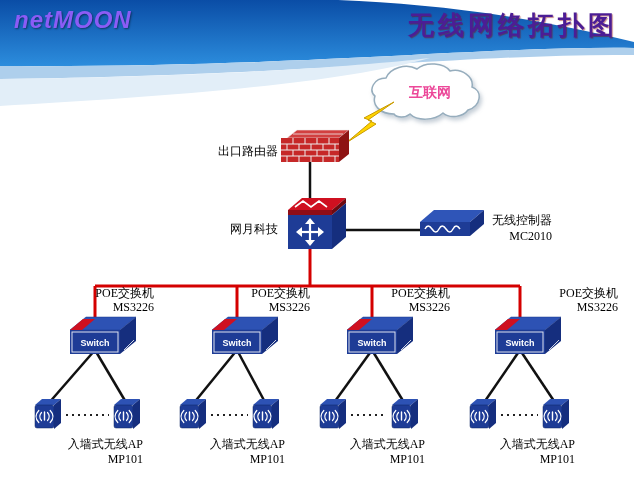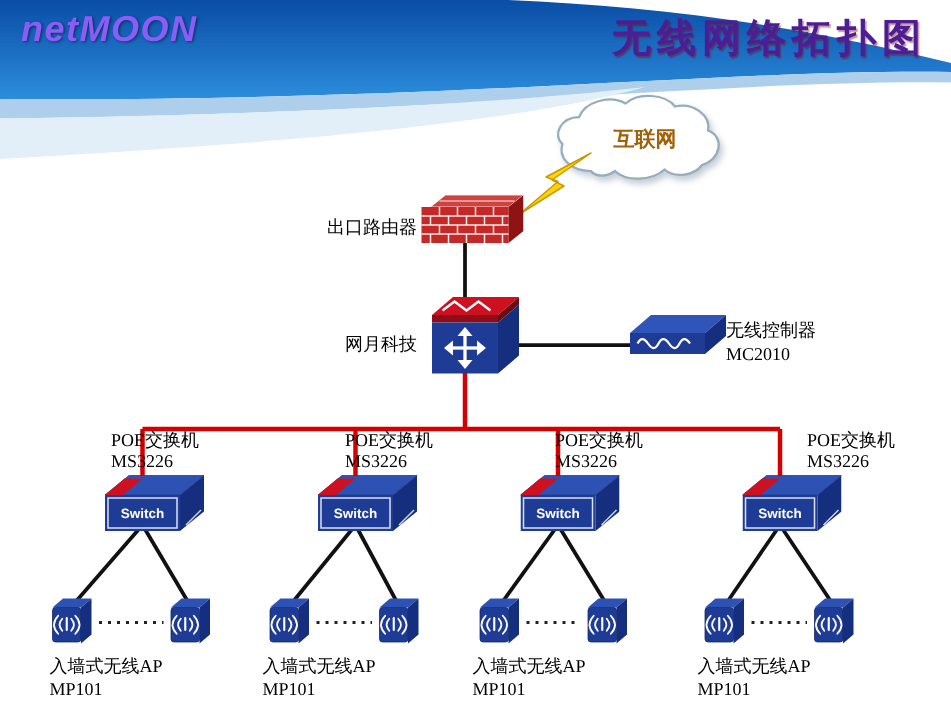--- a/index.html
+++ b/index.html
@@ -36,28 +36,28 @@
     font-family: "Liberation Serif", "DejaVu Serif", serif;
     font-weight: bold; font-size: 26px; letter-spacing: 4px;
     color: #4c1d95;
     text-shadow: 1px 1px 1px rgba(130,0,0,.45);
   }
   .wires { position: absolute; top: 0; left: 0; z-index: 2; pointer-events: none; }
   .node { position: absolute; z-index: 3; }
   .lbl {
     position: absolute; z-index: 4;
     font-family: "Liberation Serif", "DejaVu Serif", serif;
-    font-size: 12px; color: #000; line-height: 15px; text-align: left;
-  }
-  .lbl.right-align { text-align: right; }
+    font-size: 12px; color: #000; line-height: 15px; text-align: right;
+  }
+  .lbl.right-align { }
   .cloud-wrap { position: absolute; left: 362px; top: 60px; width: 136px; height: 64px; z-index: 3; }
   .cloud-label {
     position: absolute; left: 0; right: 0; top: 24px; text-align: center;
     font-family: "Liberation Serif", "DejaVu Serif", serif;
-    font-weight: bold; font-size: 14px; color: #a16207; z-index: 4;
+    font-weight: bold; font-size: 14px; color: #ec4899; z-index: 4;
   }
   svg text { font-family: "Liberation Sans", sans-serif; }
 </style>
 </head>
 <body>
 
 <div class="slide">
 
   <svg class="hdr-svg" width="634" height="120">
     <defs>

